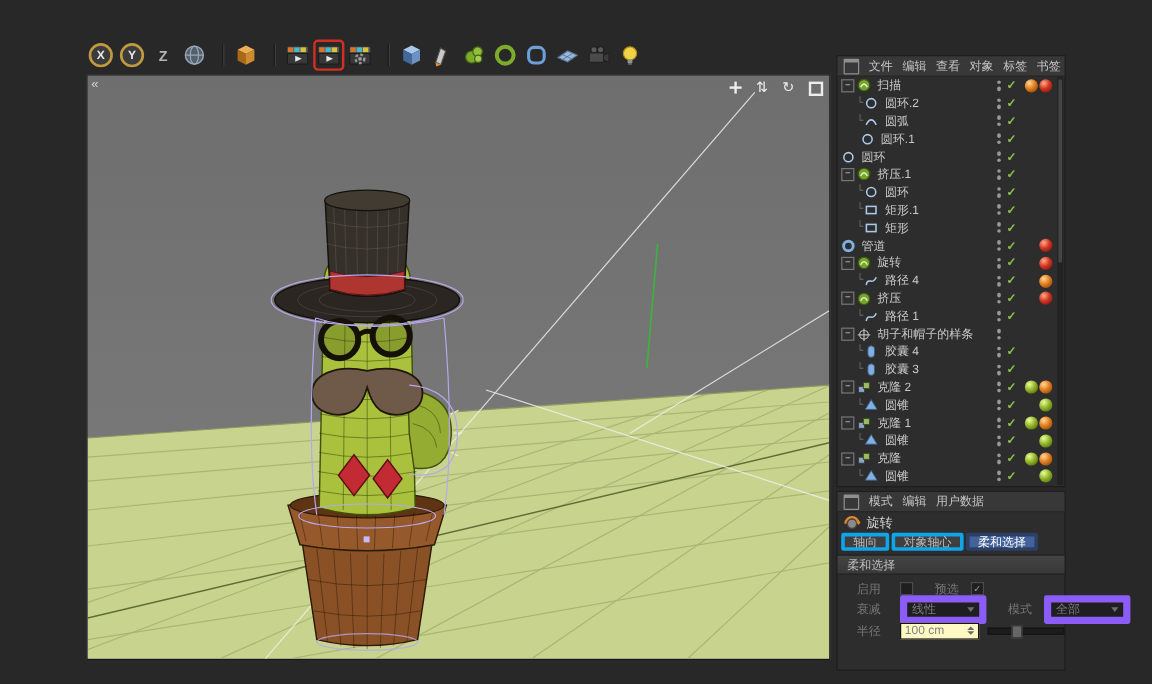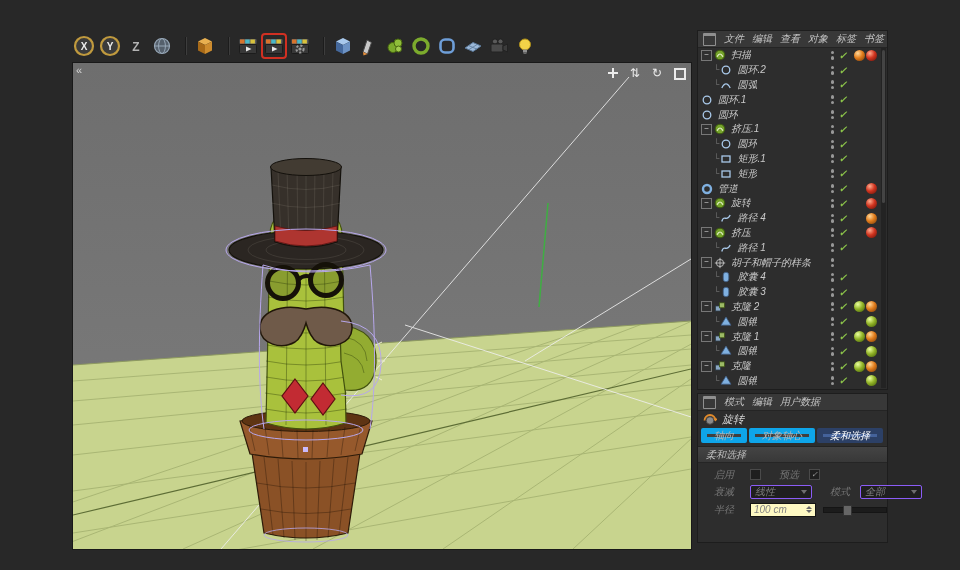--- a/index.html
+++ b/index.html
@@ -13,21 +13,21 @@
   
   .viewport{position:absolute;left:72px;top:62px;width:618px;height:486px;background:#747474;border:1px solid #191919;}
   .scene{position:absolute;left:0;top:0;width:100%;height:100%;display:block;}
   .vp-collapse{position:absolute;left:3px;top:1px;color:#d6d6d6;font-size:11px;line-height:12px;cursor:pointer;}
   .vp-nav{position:absolute;right:5px;top:3px;display:flex;gap:8px;align-items:center;}
   .nav{width:14px;height:14px;position:relative;color:#ececec;font-size:12px;line-height:14px;text-align:center;}
   .nav.pan::before{content:"";position:absolute;left:2px;top:6px;width:10px;height:2px;background:#ececec;}
   .nav.pan::after{content:"";position:absolute;left:6px;top:2px;width:2px;height:10px;background:#ececec;}
   .nav.toggle::before{content:"";position:absolute;left:2px;top:2px;width:8px;height:8px;border:2px solid #ececec;}
   
-  .right{position:absolute;left:697px;top:30px;width:191px;height:513px;font-style:italic;}
+  .right{position:absolute;left:697px;top:46px;width:191px;height:513px;}
   .om{position:absolute;left:0;top:0;width:189px;height:358px;background:#2d2d2d;border:1px solid #1d1d1d;}
   .pmenu{height:16px;background:#383838;border-bottom:1px solid #242424;display:flex;gap:8px;align-items:center;
          padding:0 5px;font-size:10px;color:#c3c3c3;white-space:nowrap;}
   .panelicon{width:11px;height:9px;border:1px solid #8f8f8f;border-top-width:3px;border-radius:1px;flex:none;}
   .om-rows{position:absolute;left:1px;top:17px;right:7px;bottom:1px;overflow:hidden;}
   .om-row{height:14.8px;display:flex;align-items:center;font-size:10px;color:#c9c9c9;white-space:nowrap;padding-right:1px;}
   .expander{width:9px;height:9px;border:1px solid #777;background:#303030;color:#cfcfcf;font-size:8px;line-height:7px;
             text-align:center;margin-right:2px;flex:none;}
   .elbow{color:#6a6a6a;font-size:9px;margin-right:1px;flex:none;font-family:"DejaVu Sans Mono",monospace;}
   .oicon{width:14px;height:12px;margin-right:3px;flex:none;display:flex;align-items:center;}
@@ -40,32 +40,32 @@
   .ball{width:11px;height:11px;border-radius:50%;flex:none;}
   .ball.red{background:radial-gradient(circle at 35% 30%,#ffab8e,#d13520 45%,#601008);}
   .ball.green{background:radial-gradient(circle at 35% 30%,#eaffa0,#93b428 45%,#3e5a08);}
   .ball.orange{background:radial-gradient(circle at 35% 30%,#ffd89a,#e27d1c 45%,#70380a);}
   .om-sb{position:absolute;right:1px;top:17px;bottom:1px;width:5px;background:#232323;}
   .om-sb::after{content:"";position:absolute;left:1px;right:1px;top:2px;height:45%;background:#444;border-radius:2px;}
   
   .am{position:absolute;left:0;top:363px;width:189px;height:148px;background:#2d2d2d;border:1px solid #1d1d1d;}
   .am-tool{height:17px;display:flex;align-items:center;gap:5px;padding-left:5px;color:#d4d4d4;font-size:11px;}
   .am-tabs{display:flex;gap:2px;padding:0 3px;height:15px;}
-  .tab{padding:1px 7px;background:#3f3f3f;color:#b8b8b8;font-size:10px;border-radius:2px;display:flex;align-items:center;border:6px solid #0ea5e9;text-align:right;}
+  .tab{padding:1px 7px;background:#3f3f3f;color:#b8b8b8;font-size:10px;border-radius:2px;display:flex;align-items:center;border:3px solid #0ea5e9;text-align:right;}
   .tab.active{background:#44629a;color:#fff;border-color:#2c4066;}
   .am-section{height:15px;background:linear-gradient(#444,#383838);color:#bdbdbd;font-size:10px;display:flex;
               align-items:center;padding-left:8px;margin-top:3px;border-top:1px solid #222;border-bottom:1px solid #252525;}
   .am-props{padding:5px 6px 0 6px;display:flex;flex-direction:column;gap:4.5px;font-size:10px;color:#757575;}
   .prow{display:flex;align-items:center;height:13px;}
   .plabel{width:36px;padding-left:10px;flex:none;}
   .plabel.mid{width:30px;margin-left:18px;padding-left:0;}
   .cb{width:9px;height:9px;background:#1f1f1f;border:1px solid #4a4a4a;display:inline-flex;align-items:center;
       justify-content:center;color:#9a9a9a;font-size:8px;line-height:8px;flex:none;}
   .cb.on::after{content:"✓";}
-  .dd{background:#1f1f1f;border:1px solid #8b5cf6;color:#7e7e7e;padding:0 4px;height:12px;display:inline-flex;
+  .dd{background:#1f1f1f;border:6px solid #8b5cf6;color:#7e7e7e;padding:0 4px;height:12px;display:inline-flex;
       align-items:center;justify-content:space-between;border-radius:2px;width:52px;flex:none;}
   .dda{width:0;height:0;border-left:3px solid transparent;border-right:3px solid transparent;border-top:4px solid #6e6e6e;}
   .numf{background:#fef9c3;border:1px solid #141414;color:#828282;width:58px;height:12px;display:inline-flex;
         align-items:center;justify-content:space-between;padding:0 3px;flex:none;}
   .spin{display:inline-flex;flex-direction:column;gap:1px;}
   .spin::before{content:"";border-left:3px solid transparent;border-right:3px solid transparent;border-bottom:3px solid #6a6a6a;}
   .spin::after{content:"";border-left:3px solid transparent;border-right:3px solid transparent;border-top:3px solid #6a6a6a;}
   .slider{width:62px;height:4px;background:#1c1c1c;border:1px solid #151515;margin-left:7px;position:relative;flex:none;}
   .knob{position:absolute;top:-3px;width:7px;height:9px;background:#666;border:1px solid #333;}
 </style>
@@ -342,21 +342,21 @@
             </span>
             <span class="olabel">圆弧</span>
             <span class="sp"></span>
             <span class="dots">
               <i></i>
               <i></i>
             </span>
             <span class="chk">✓</span>
             <span class="tags"></span>
           </div>
-          <div class="om-row" style="padding-left: 2px;">
+          <div class="om-row" style="padding-left: 18px;">
             <span class="oicon">
               <svg width="12" height="12" viewBox="0 0 12 12">
                 <circle cx="6" cy="6" r="3.8" fill="none" stroke="#a9c9ea" stroke-width="1.3"></circle>
               </svg>
             </span>
             <span class="olabel">圆环.1</span>
             <span class="sp"></span>
             <span class="dots">
               <i></i>
               <i></i>

